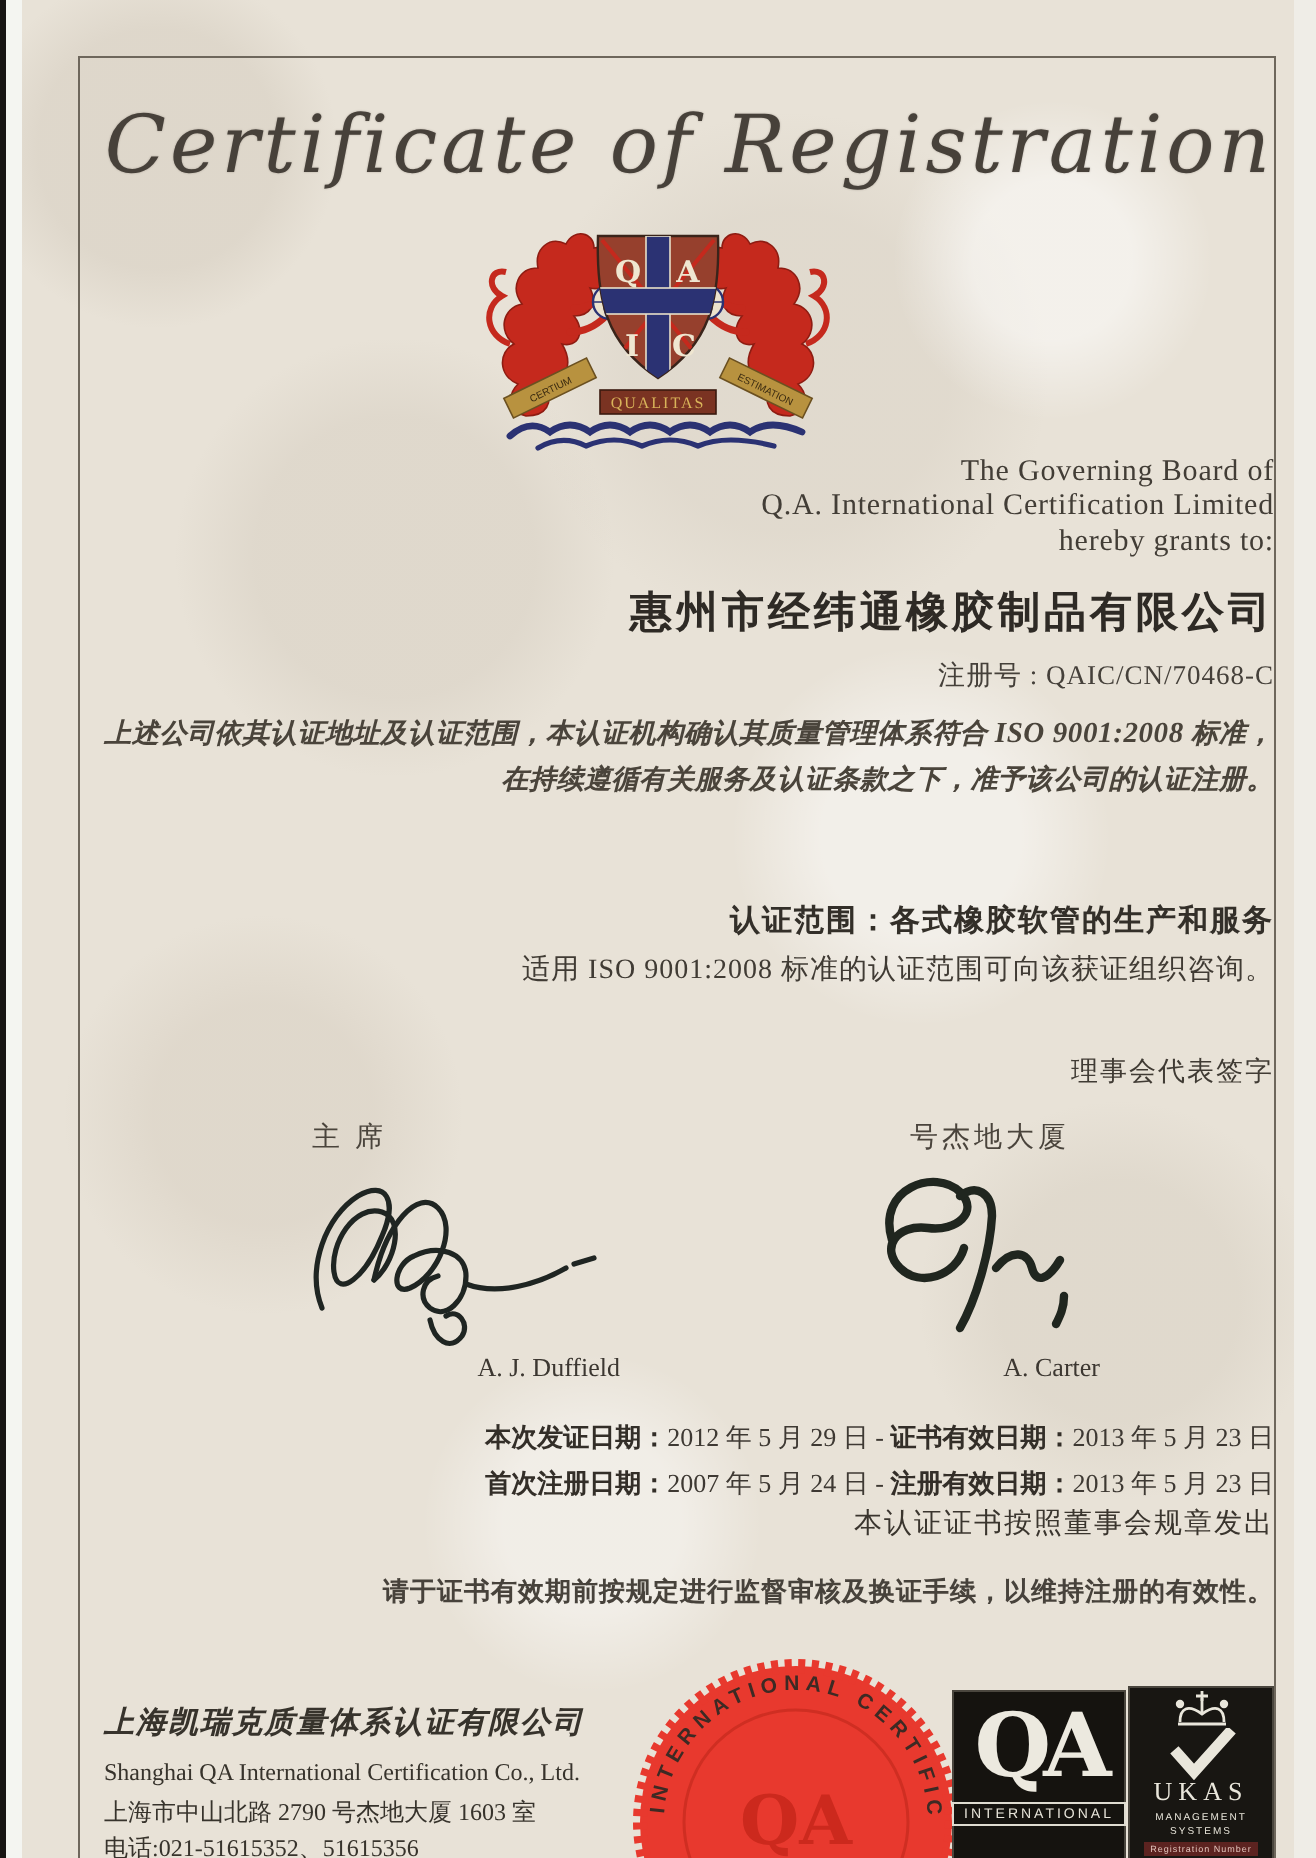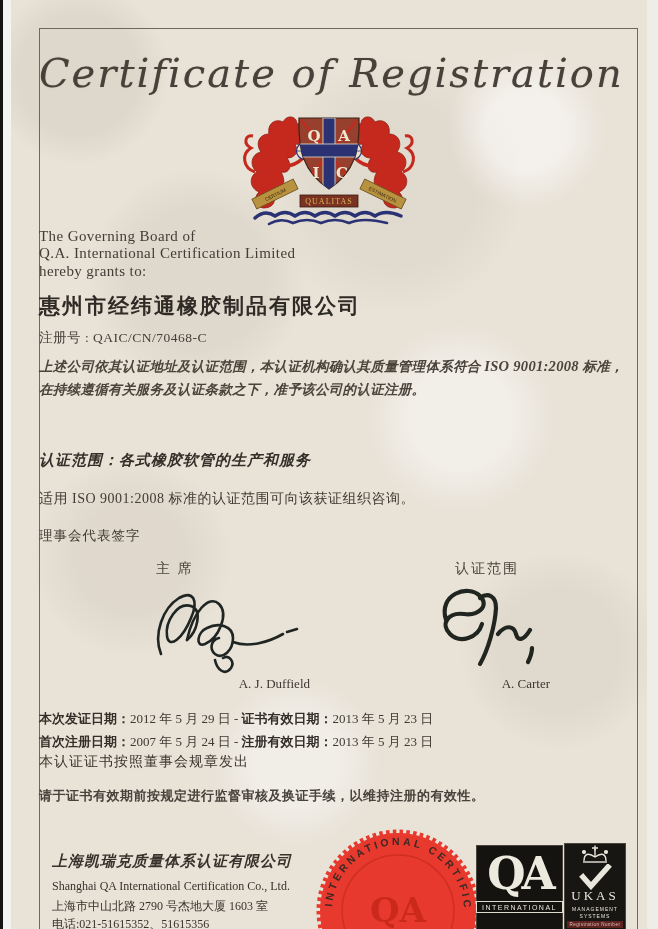--- a/index.html
+++ b/index.html
@@ -14,32 +14,32 @@
       radial-gradient(circle at 20% 60%, rgba(175,160,140,.15) 0 55px, transparent 100px),
       radial-gradient(circle at 85% 70%, rgba(170,158,138,.13) 0 60px, transparent 100px),
       radial-gradient(circle at 45% 82%, rgba(255,255,255,.4) 0 45px, transparent 85px),
       radial-gradient(circle at 60% 20%, rgba(172,160,142,.12) 0 80px, transparent 130px);
   }
   .scan-edge-black{position:absolute;left:0;top:0;width:3px;height:929px;background:#171513;}
   .scan-edge-white{position:absolute;left:3px;top:0;width:8px;height:929px;background:#f4f5f1;}
   .scan-edge-right{position:absolute;left:647px;top:0;width:11px;height:929px;background:#efede7;}
   .border-frame{position:absolute;left:39px;top:28px;width:597px;height:901px;
     border:1.5px solid #6e675c;border-bottom:none;}
-  .content-line{position:absolute;left:39px;width:598px;text-align:left;color:#3e3933;}
+  .content-line{position:absolute;left:39px;width:598px;text-align:right;color:#3e3933;}
   .title{top:50px;font-family:"DejaVu Serif",serif;font-style:italic;font-size:40px;
     letter-spacing:2px;color:#47413a;text-shadow:0 0 1px rgba(60,50,40,.35);}
   .intro{font-size:15px;letter-spacing:.4px;line-height:17px;color:#423d36;}
   .company{top:292px;font-family:"Liberation Sans",sans-serif;font-size:21px;font-weight:bold;
     letter-spacing:2px;color:#2e2a25;}
   .regno{top:329px;font-size:13.5px;color:#45403a;letter-spacing:.5px;}
   .stmt{font-size:13.5px;font-weight:bold;font-style:italic;color:#4a443b;letter-spacing:.3px;}
   .stmt .iso{font-size:14.5px;}
   .addr{top:419px;font-family:"Liberation Sans",sans-serif;font-size:15px;font-weight:bold;color:#332f29;letter-spacing:1px;}
-  .scope{top:451px;font-family:"Liberation Sans",sans-serif;font-size:15px;font-weight:bold;color:#332f29;letter-spacing:1px;font-style:italic;}
-  .consult{top:490px;font-size:14px;color:#403b34;letter-spacing:.5px;}
+  .scope{top:451px;font-family:"Liberation Sans",sans-serif;font-size:15px;font-weight:bold;color:#332f29;letter-spacing:1px;}
+  .consult{top:476px;font-size:14px;color:#403b34;letter-spacing:.5px;}
   .signhdr{top:527px;font-size:13.5px;color:#403b34;letter-spacing:1px;}
   .role{position:absolute;font-size:14px;color:#4a443c;letter-spacing:2px;}
   .sig-name{position:absolute;font-size:13px;color:#3c3731;text-align:right;}
   .dates{font-size:13px;color:#3e3933;}
   .dates b{color:#332e28;}
   .bylaws{top:753px;font-size:14px;color:#3a352e;letter-spacing:1px;}
   .notice{top:787px;font-size:13px;font-weight:600;color:#47423b;letter-spacing:.5px;}
   .footer{position:absolute;left:52px;color:#37332c;}
   .f-cn{top:852px;font-family:"Liberation Sans",sans-serif;font-size:15px;font-weight:bold;letter-spacing:1px;font-style:italic;}
   .f-en{top:879px;font-size:12px;}
@@ -47,21 +47,21 @@
   .f-tel{top:916px;font-size:12px;}
   .crest{position:absolute;left:229px;top:110px;}
   .seal{position:absolute;left:313px;top:816px;}
   .sig-svg{position:absolute;}
   .qa-logo{position:absolute;left:477px;top:846px;width:85px;height:83px;background:#15130f;
     box-shadow:0 0 0 1px #4a463e;display:flex;flex-direction:column;align-items:center;}
   .qa-letters{font-family:"DejaVu Serif",serif;font-weight:bold;font-size:44px;line-height:52px;
     color:#ece9df;letter-spacing:-4px;margin-top:2px;}
   .qa-caption{border:1px solid #dedbd0;color:#e8e5da;font-family:"Liberation Sans",sans-serif;
     font-size:7px;letter-spacing:1.5px;padding:1.5px 5px;margin-top:1px;}
-  .ukas-logo{position:absolute;left:565px;top:844px;width:60px;height:85px;background:#181612;
+  .ukas-logo{position:absolute;left:565px;top:844px;width:71px;height:85px;background:#181612;
     box-shadow:0 0 0 1px #4a463e;display:flex;flex-direction:column;align-items:center;}
   .ukas-name{color:#e9e6db;font-family:"Liberation Serif",serif;font-size:13px;letter-spacing:3px;margin-top:-2px;}
   .ukas-sub{color:#e9e6db;font-family:"Liberation Sans",sans-serif;font-size:5px;letter-spacing:1px;
     text-align:center;line-height:6.5px;margin-top:2px;}
   .ukas-reg{background:#5c2320;color:#e3c4bc;font-family:"Liberation Sans",sans-serif;font-size:4.5px;
     letter-spacing:.5px;margin-top:2px;padding:1px 3px;}
 </style>
 </head>
 <body>
 
@@ -137,21 +137,21 @@
   <div class="content-line stmt" style="top:381px">在持续遵循有关服务及认证条款之下，准予该公司的认证注册。</div>
 
   <div class="content-line scope">
     <span>认证范围：</span><span>各式橡胶软管的生产和服务</span>
   </div>
 
   <div class="content-line consult">适用 ISO 9001:2008 标准的认证范围可向该获证组织咨询。</div>
   <div class="content-line signhdr">理事会代表签字</div>
 
   <div class="role" style="left:156px;top:560px">主  席</div>
-  <div class="role" style="left:455px;top:560px">认证范围</div>
+  <div class="role" style="left:455px;top:560px">号杰地大厦</div>
 
   <svg class="sig-svg" style="left:145px;top:582px" width="165" height="100" viewBox="0 0 165 100">
     <g fill="none" stroke="#1f2522" stroke-width="2.6" stroke-linecap="round">
       <path d="M16,72 C8,52 18,26 34,16 C48,8 54,18 46,36 C38,56 24,68 22,54 C20,40 32,20 46,24 C58,28 52,50 42,58"></path>
       <path d="M42,58 C48,30 64,12 74,22 C84,32 74,56 60,62 C50,66 52,50 62,46 C74,40 88,44 88,56 C88,68 78,78 70,72 C64,67 66,58 74,56"></path>
       <path d="M70,78 C72,88 80,94 86,86 C90,80 84,72 78,76"></path>
       <path d="M88,60 C104,66 124,60 138,52"></path>
       <path d="M142,50 l10,-3"></path>
     </g>
   </svg>

